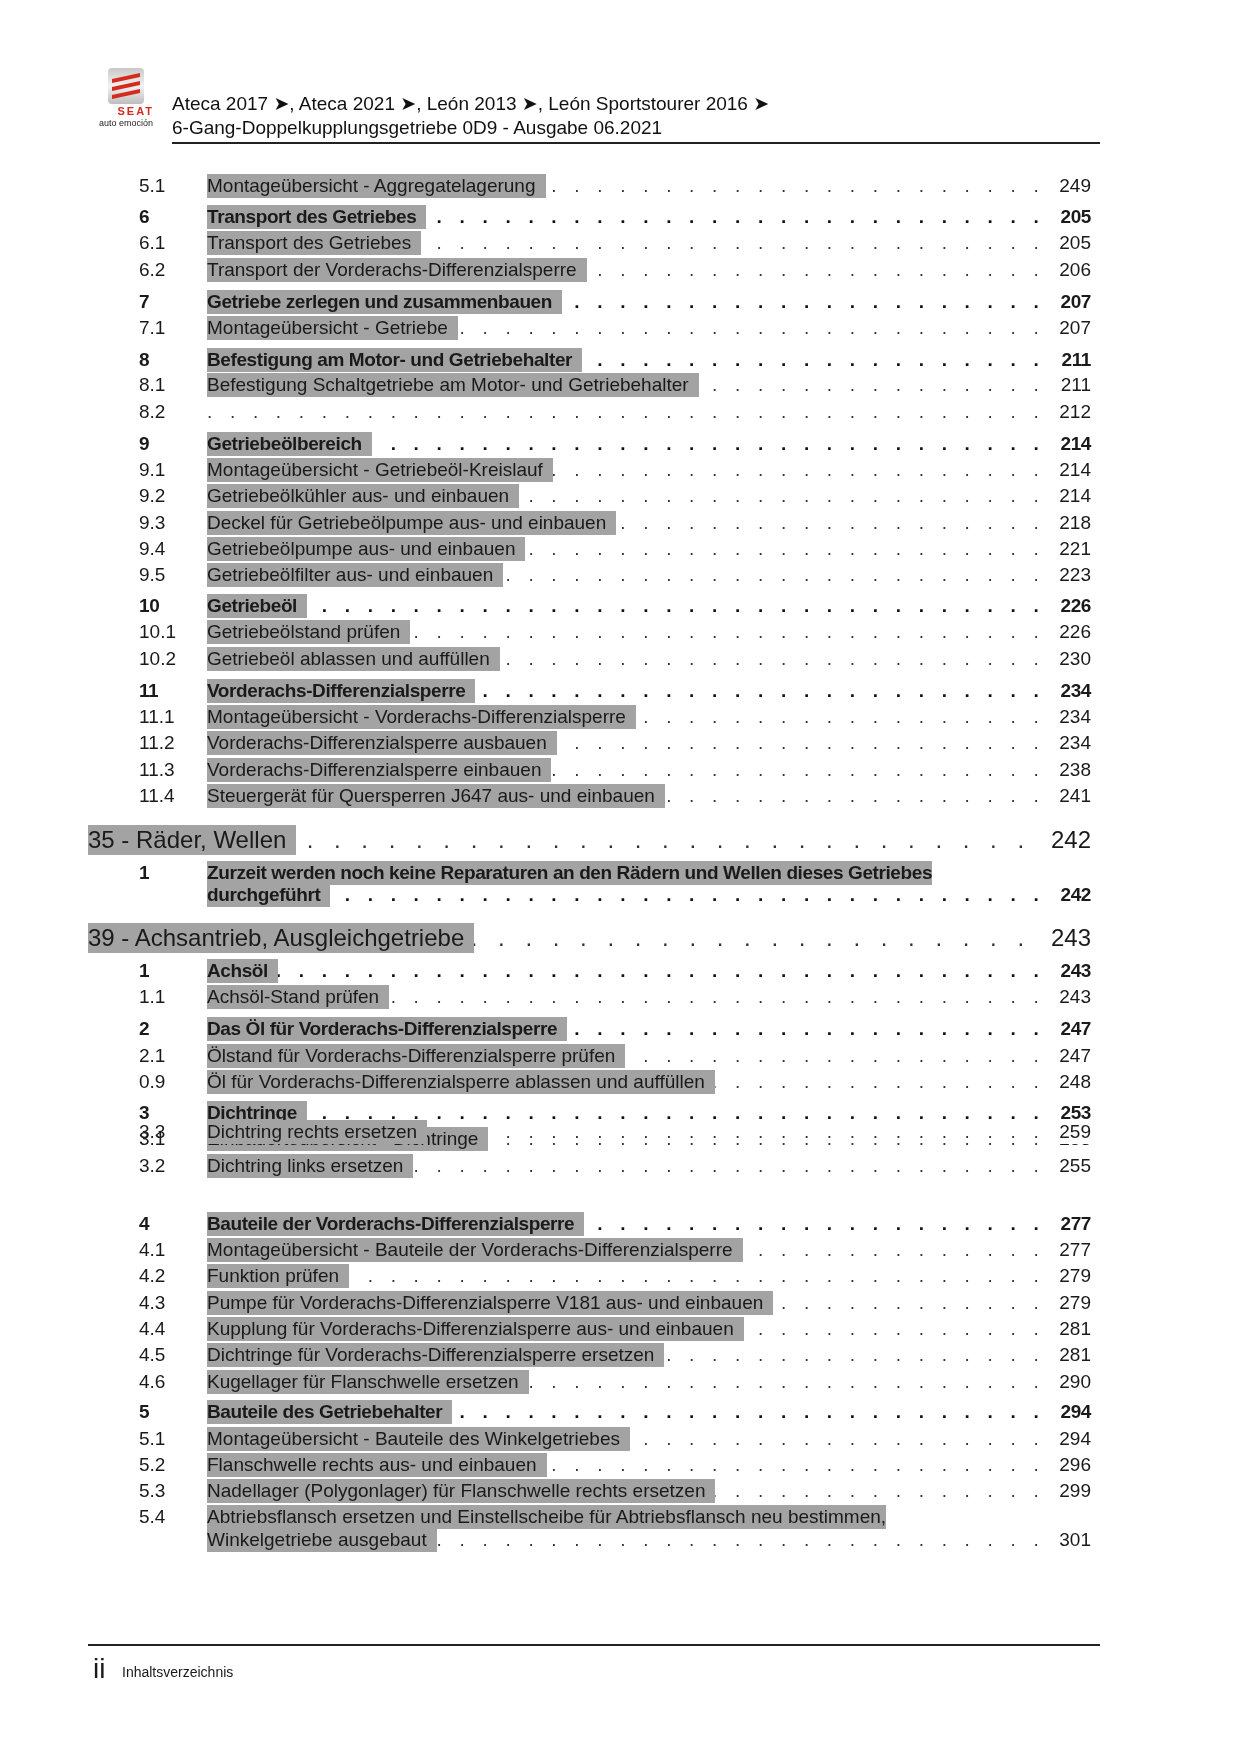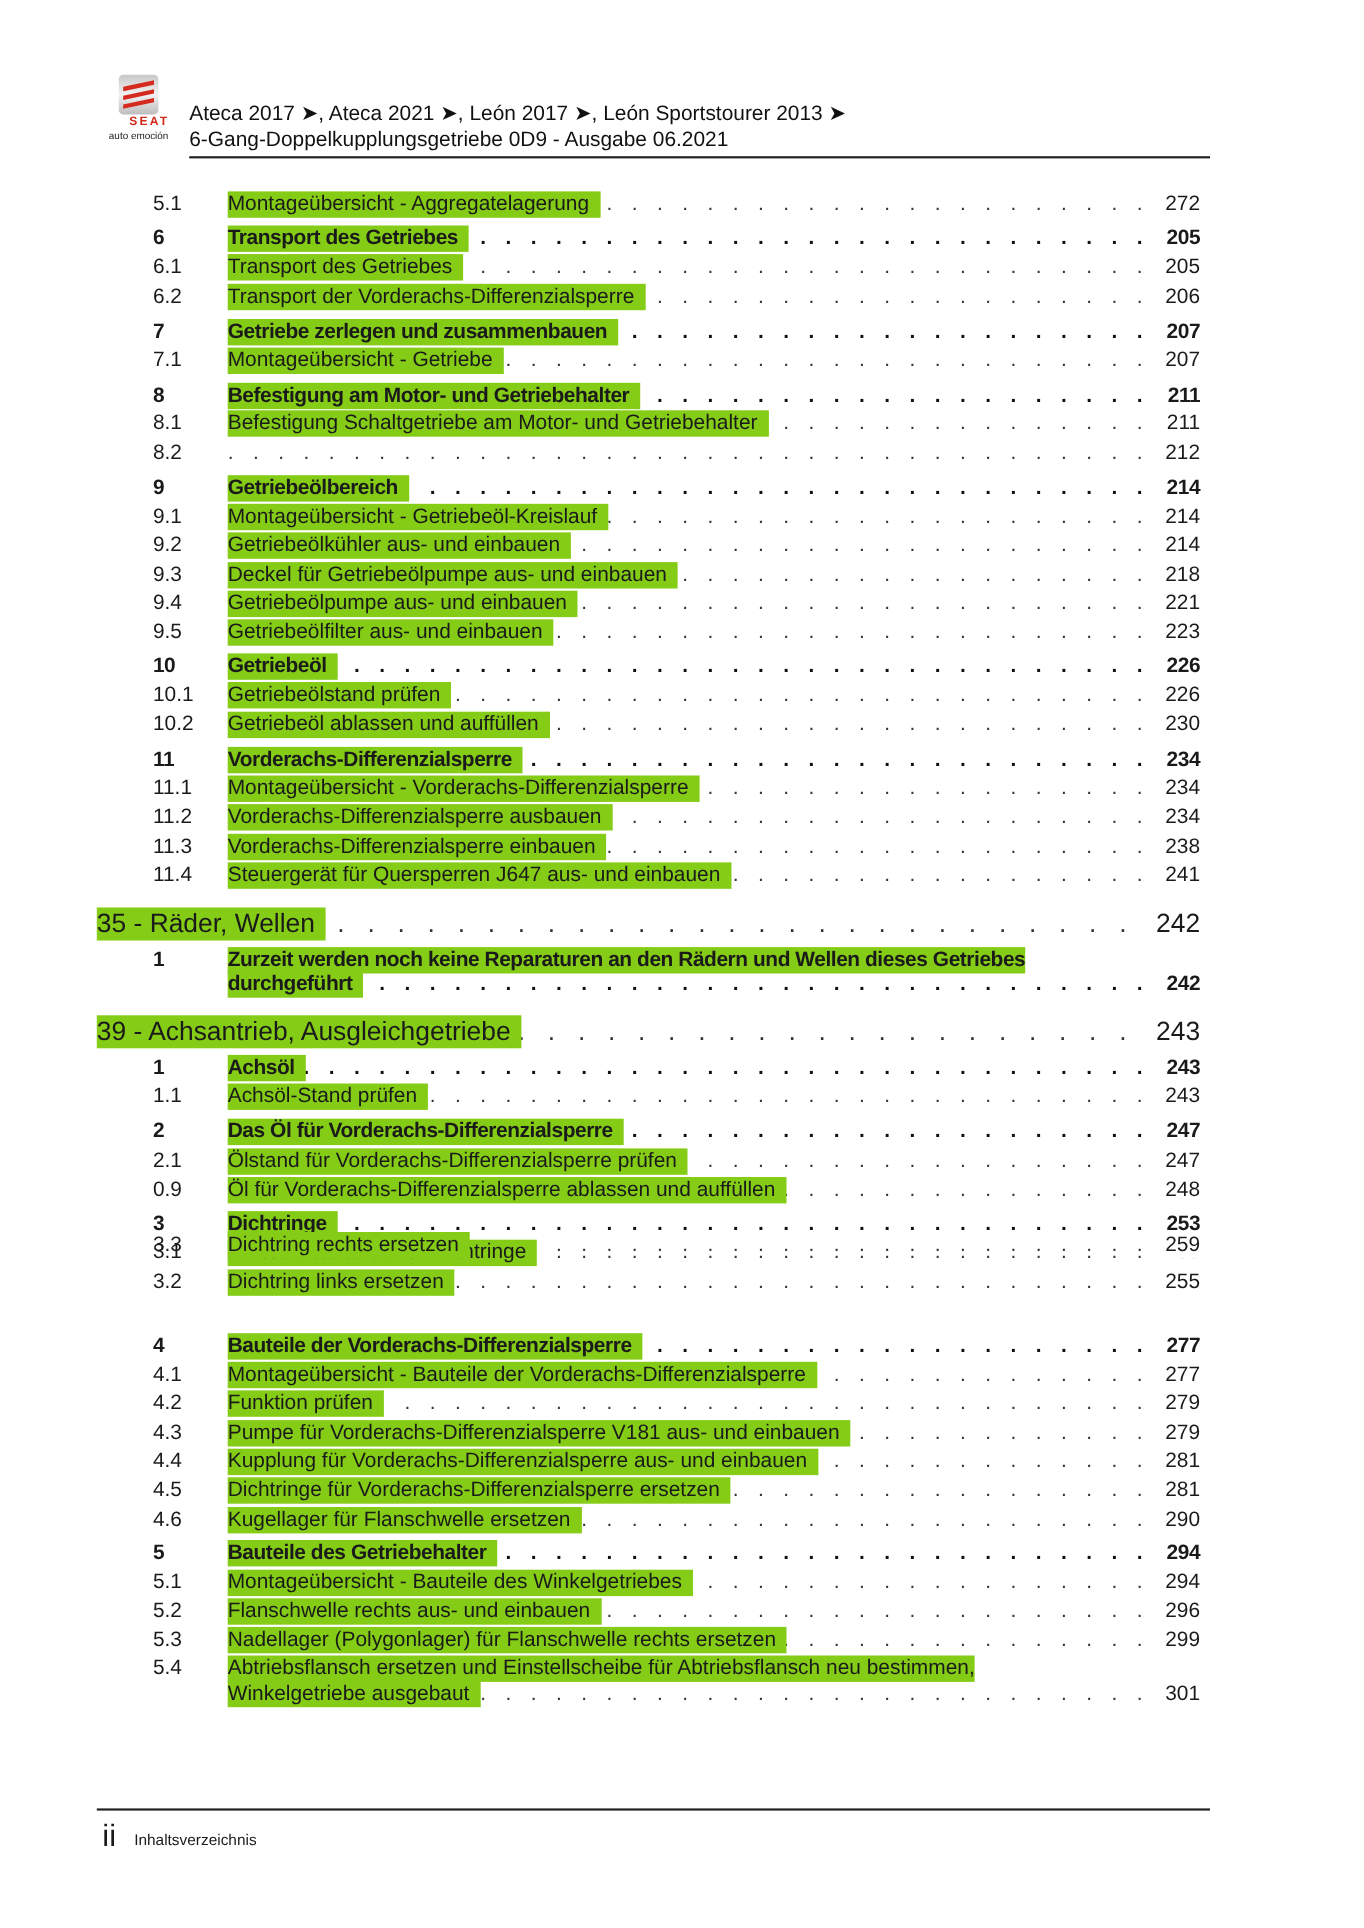--- a/index.html
+++ b/index.html
@@ -11,21 +11,21 @@
                 border-radius: 4px; overflow: hidden; }
   .logo-badge .stripe { position: absolute; left: 4px; width: 28px; height: 4px; background: #d52b1e; transform: skewY(-12deg); }
   .logo-word { position: absolute; left: 10px; top: 37px; width: 56px; text-align: right;
                font-size: 11px; font-weight: bold; letter-spacing: 2px; color: #d52b1e; }
   .logo-tag { position: absolute; left: 0; top: 50px; width: 76px; text-align: center;
               font-size: 9px; color: #222; }
   .hdr { position: absolute; left: 172px; font-size: 19px; line-height: 22px; white-space: nowrap; color: #111; }
   .hdr-rule { position: absolute; left: 172px; width: 928px; top: 142px; height: 0; border-top: 2px solid #222; }
   .row { position: absolute; left: 0; width: 1240px; height: 24px; font-size: 19px; line-height: 24px; }
   .row .num { position: absolute; left: 139px; white-space: nowrap; }
-  .row .title { position: absolute; left: 207px; white-space: nowrap; background: #84cc16; padding-right: 10px; z-index: 2; }
+  .row .title { position: absolute; left: 207px; white-space: nowrap; background: #a3a3a3; padding-right: 10px; z-index: 2; }
   .row .dots { position: absolute; left: 207px; right: 150px; overflow: hidden; white-space: nowrap;
                letter-spacing: 6.2px; color: #333; z-index: 1; }
   .row .page { position: absolute; right: 149px; white-space: nowrap; background: #fff; padding-left: 10px; z-index: 2; }
   .row.bold .num, .row.bold .title, .row.bold .page { font-weight: bold; letter-spacing: -0.4px; }
   .row.bold .dots { font-weight: bold; color: #111; }
   .row.chapter { font-size: 24px; height: 30px; line-height: 30px; }
   .row.chapter .title { left: 88px; }
   .row.chapter .dots { left: 88px; letter-spacing: 7px; }
   .row.cont .title { left: 207px; }
   .row.first-line .title { padding-right: 0; text-align: center; }
@@ -38,31 +38,31 @@
 
 <div class="logo">
   <div class="logo-badge">
     <div class="stripe" style="top:8px"></div>
     <div class="stripe" style="top:16px"></div>
     <div class="stripe" style="top:24px"></div>
   </div>
   <div class="logo-word">SEAT</div>
   <div class="logo-tag">auto emoción</div>
 </div>
-<div class="hdr" style="top:93px">Ateca 2017 ➤, Ateca 2021 ➤, León 2017 ➤, León Sportstourer 2013 ➤</div>
+<div class="hdr" style="top:93px">Ateca 2017 ➤, Ateca 2021 ➤, León 2013 ➤, León Sportstourer 2016 ➤</div>
 <div class="hdr" style="top:117px">6-Gang-Doppelkupplungsgetriebe 0D9 - Ausgabe 06.2021</div>
 <div class="hdr-rule"></div>
 
 <div>
 
   <div class="row" style="top:174px">
     <span class="num">5.1</span>
     <span class="dots">. . . . . . . . . . . . . . . . . . . . . . . . . . . . . . . . . . . . . . . . . . . . . . . . . . . . . . . . . . . . . . . . . . . . . . . . . . . . . . . . . . . . . . . . . . . . . . . . . . . . . . . . . . . . . . . . . . . . . . . . . . . .</span>
     <span class="title">Montageübersicht - Aggregatelagerung</span>
-    <span class="page">272</span>
+    <span class="page">249</span>
   </div>
   <div class="row bold" style="top:205px">
     <span class="num">6</span>
     <span class="dots">. . . . . . . . . . . . . . . . . . . . . . . . . . . . . . . . . . . . . . . . . . . . . . . . . . . . . . . . . . . . . . . . . . . . . . . . . . . . . . . . . . . . . . . . . . . . . . . . . . . . . . . . . . . . . . . . . . . . . . . . . . . .</span>
     <span class="title">Transport des Getriebes</span>
     <span class="page">205</span>
   </div>
   <div class="row" style="top:231px">
     <span class="num">6.1</span>
     <span class="dots">. . . . . . . . . . . . . . . . . . . . . . . . . . . . . . . . . . . . . . . . . . . . . . . . . . . . . . . . . . . . . . . . . . . . . . . . . . . . . . . . . . . . . . . . . . . . . . . . . . . . . . . . . . . . . . . . . . . . . . . . . . . .</span>

